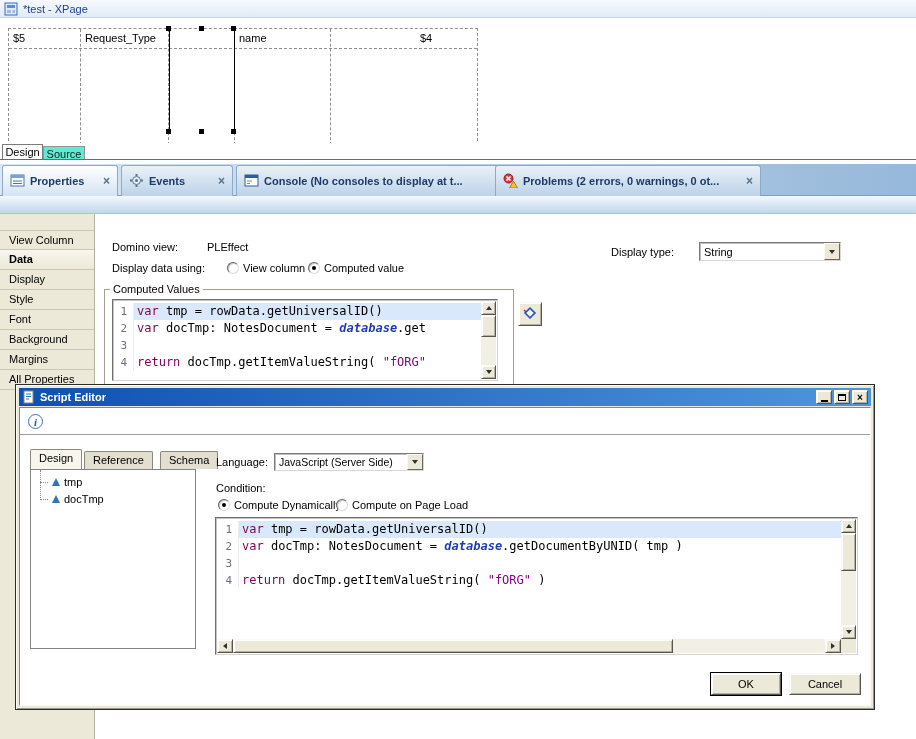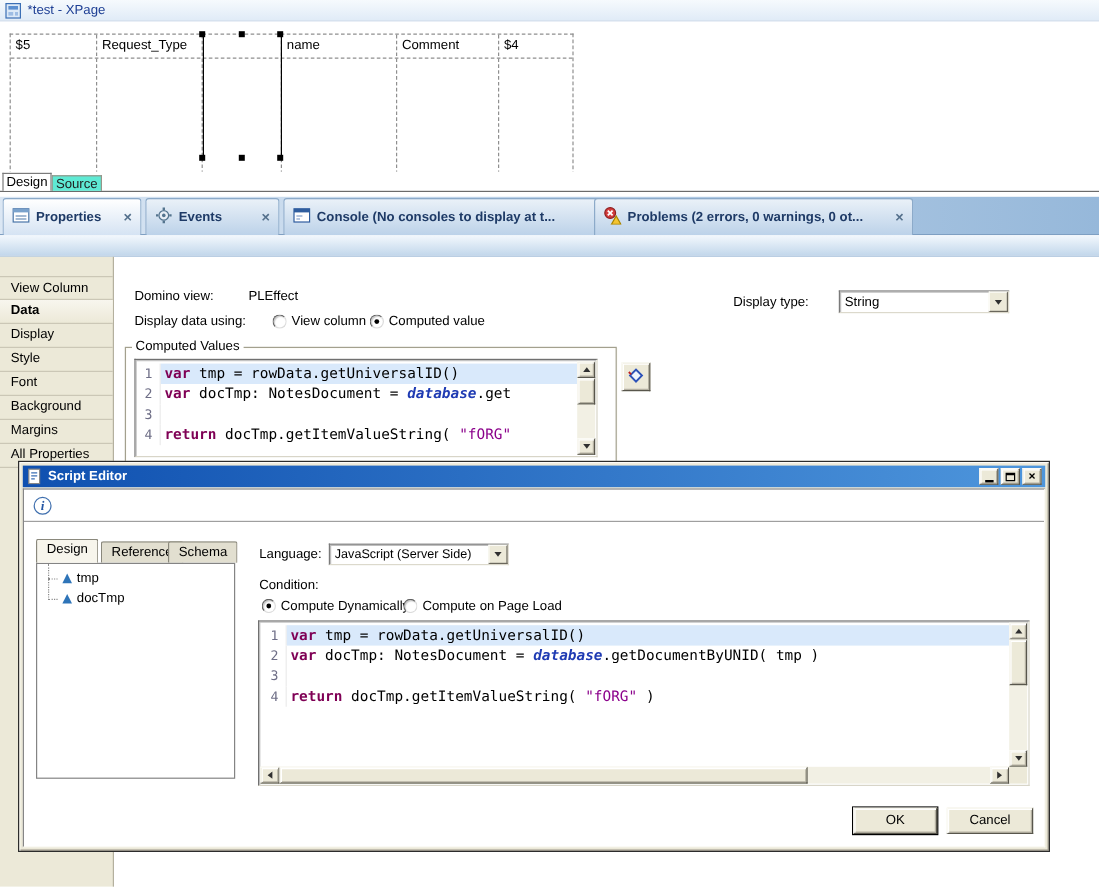--- a/index.html
+++ b/index.html
@@ -73,21 +73,21 @@
   .editor{position:absolute;background:#fff;border:1px solid #707070;
           border-right-color:#d8d5c8;border-bottom-color:#d8d5c8;
           box-shadow:inset 1px 1px 0 rgba(60,60,60,.3)}
   .elines{position:absolute;left:1px;top:1px;padding-top:2px}
   .eline{display:flex;height:17px;line-height:17px;white-space:pre;
          font-family:"DejaVu Sans Mono","Liberation Mono",monospace;font-size:12px}
   .eline .ln{flex:none;text-align:right;padding-right:6px;color:#6e6e86;font-size:11px;
              border-right:1px solid #ececec}
   .eline .code{flex:1;overflow:hidden;padding-left:3px}
   .eline.hl .code{background:#d9e9fb}
-  .tok-k{color:#7f0055;font-weight:bold}
+  .tok-k{color:#7f0055;font-weight:normal}
   .tok-g{color:#1f3bb3;font-weight:600;font-style:italic}
   .tok-s{color:#8b008b}
   .tok-p{color:#000}
 
   .sb{position:absolute;background:#f2f0e4}
   .sbpart{position:absolute;background:#ece9d8;display:flex;align-items:center;justify-content:center;
           border:1px solid;border-color:#fbfaf5 #58564c #58564c #fbfaf5;
           box-shadow:inset 1px 1px 0 #fff,inset -1px -1px 0 #b5b1a2}
 
   
@@ -137,23 +137,20 @@
       </div>
     <div class="cell" style="left:72px;width:88px">
         <span class="collabel">Request_Type</span>
       </div>
     <div class="cell" style="left:160px;width:66px">
         <span class="collabel"></span>
       </div>
     <div class="cell" style="left:226px;width:96px">
         <span class="collabel">name</span>
       </div>
-    <div class="cell" style="left:322px;width:85px">
-        <span class="collabel">Comment</span>
-      </div>
     <div class="cell last" style="left:407px;width:63px">
         <span class="collabel">$4</span>
       </div>
     <div class="hdash" style="left:0;top:19px;width:468px"></div>
 
     <div class="selline" style="left:160px;top:0;height:102px"></div>
     <div class="selline" style="left:225px;top:0;height:102px"></div>
     <div class="handle" style="left:157px;top:-3px"></div>
     <div class="handle" style="left:190px;top:-3px"></div>
     <div class="handle" style="left:222px;top:-3px"></div>
@@ -302,21 +299,21 @@
           <span>×</span>
         </span>
     </span>
   </div>
   <div class="dlg-client" style="left:3px;right:3px;top:22px;bottom:3px">
     <span class="info-icon" style="left:8px;top:6px"></span>
     <div class="hsep" style="left:0;right:0;top:26px"></div>
 
     <div class="stab sel" style="left:10px;top:41px"><span>Design</span></div>
     <div class="stab" style="left:64px;top:43px"><span>Reference</span></div>
-    <div class="stab" style="left:120px;top:43px"><span>Schema</span></div>
+    <div class="stab" style="left:140px;top:43px"><span>Schema</span></div>
     <div class="treebox" style="left:10px;top:61px;width:166px;height:180px">
       <div class="tree-vline" style="left:9px;top:0;height:30px"></div>
       <div class="tree-item" style="left:9px;top:6px">
         <span class="tree-hline"></span>
         <span class="tri"></span>
         <span>tmp</span>
       </div>
       <div class="tree-item" style="left:9px;top:23px">
         <span class="tree-hline"></span>
         <span class="tri"></span>

